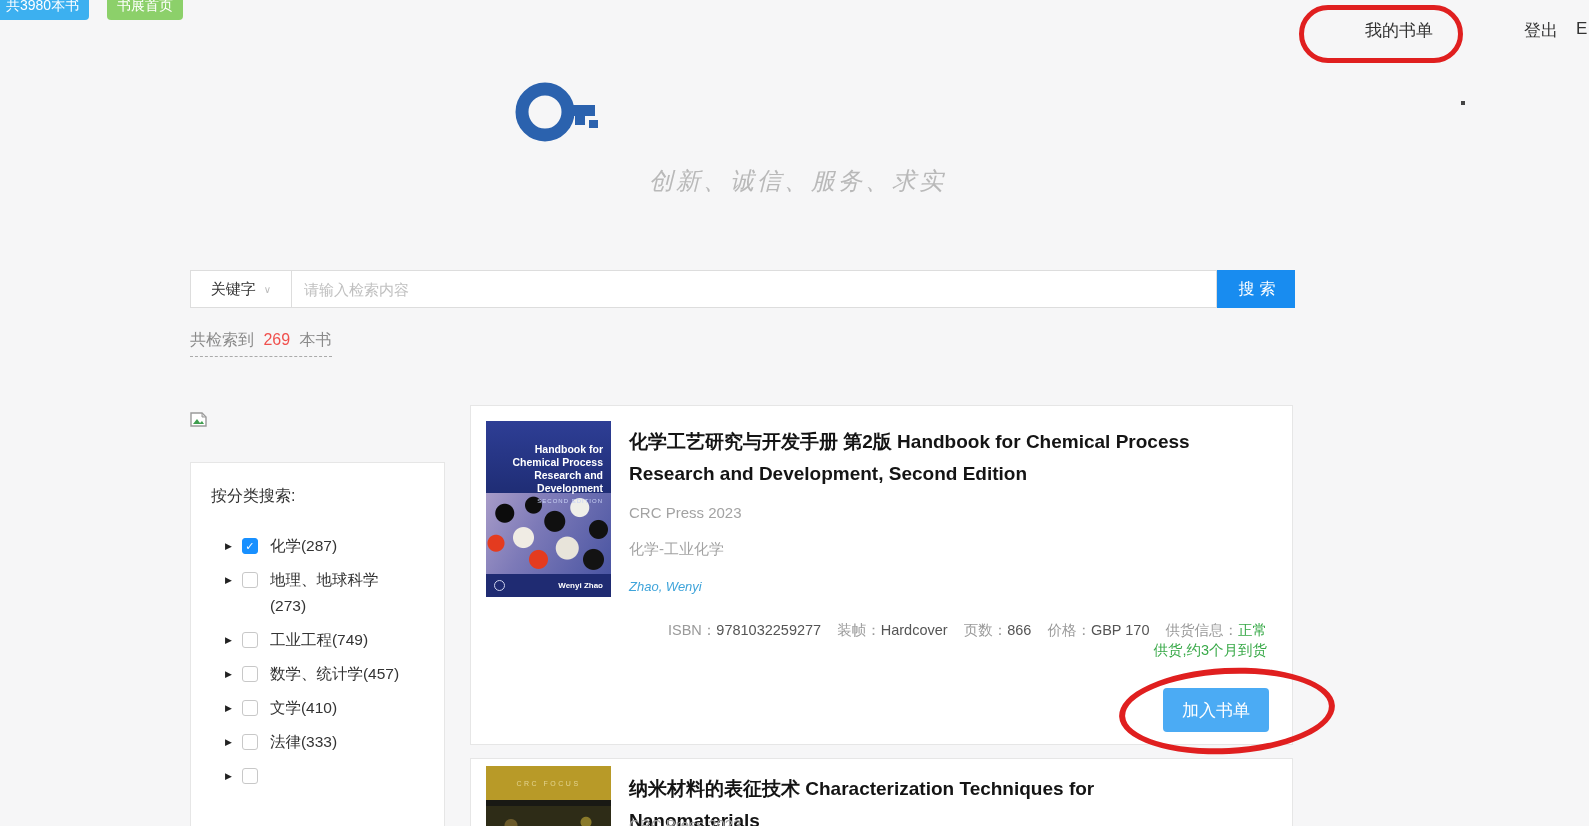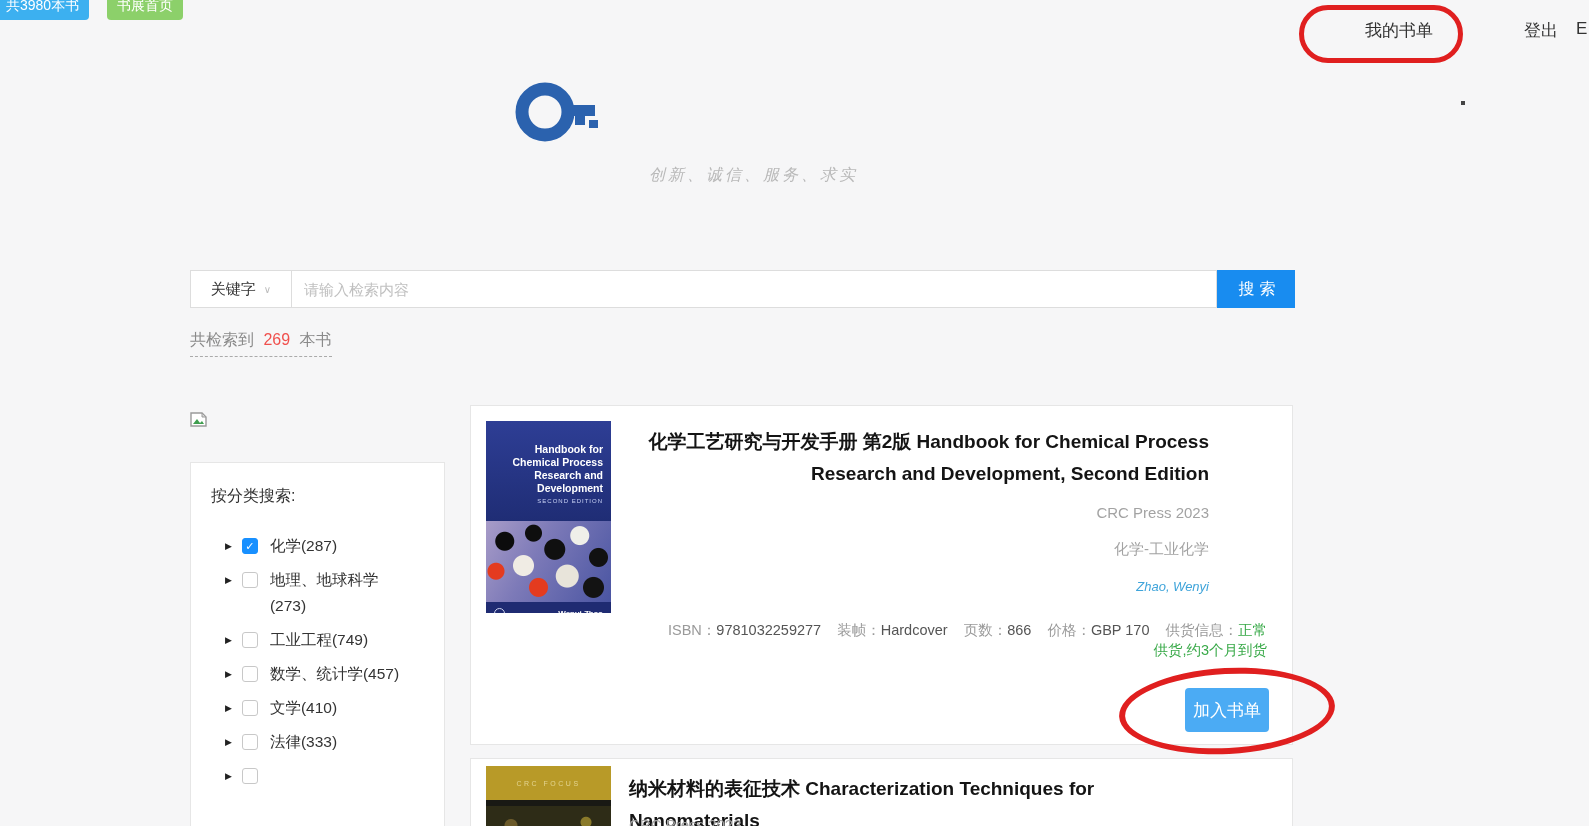--- a/index.html
+++ b/index.html
@@ -17,21 +17,21 @@
   .lang { left:1576px; }
   .annotation-top { position:absolute; left:1299px; top:5px; width:164px; height:58px;
                     border:5px solid var(--annotation,#e01f1f); border-radius:30px; }
   .stray-dot { position:absolute; left:1461px; top:101px; width:4px; height:4px; background:#444; }
 
   
   .logo-wrap { position:absolute; left:515px; top:76px; display:flex; align-items:center; }
   .logo-text { margin-left:26px; }
   .company-cn { font-size:28px; color:#3a3a3a; font-weight:500; letter-spacing:1px; }
   .company-en { font-size:12.5px; color:#555; margin-top:3px; }
-  .slogan { position:absolute; left:649px; top:165px; font-size:16px; font-style:italic;
+  .slogan { position:absolute; left:649px; top:165px; font-size:24px; font-style:italic;
             color:#b9b9b9; letter-spacing:3px; }
 
   
   .search-row { position:absolute; left:190px; top:270px; width:1105px; height:52px; display:flex; }
   .search-type { width:102px; height:38px; background:#fff; border:1px solid #ddd;
                  display:flex; align-items:center; justify-content:center; gap:8px;
                  font-size:15px; color:#333; cursor:pointer; }
   .search-type .chev { color:#bbb; font-size:10px; }
   .search-input { flex:1; height:38px; border:1px solid #ddd; border-left:none; padding:0 12px;
                   font-size:15px; color:#333; outline:none; }
@@ -56,21 +56,21 @@
   .cb.checked { background:var(--checkbox,#1890ff); border-color:var(--checkbox,#1890ff); }
   .cb.checked .tick { display:block; }
   .cat-label { font-size:15.5px; color:#333; line-height:26px; max-width:142px; }
 
   
   .card { position:absolute; left:470px; width:823px; background:#fff; border:1px solid #e6e6e6; }
   .card1 { top:405px; height:340px; }
   .card2 { top:758px; height:120px; }
 
   .cover1 { position:absolute; left:15px; top:15px; width:125px; height:192px; overflow:hidden; }
-  .cover1-top { height:100px; background:linear-gradient(180deg,#2e3e95,#1f2d75);
+  .cover1-top { height:72px; background:linear-gradient(180deg,#2e3e95,#1f2d75);
                 padding:22px 8px 0 10px; text-align:right; }
   .c1-title { font-size:10.5px; font-weight:bold; color:#fff; line-height:13px; }
   .c1-ed { font-size:6px; color:#c9d2f5; margin-top:3px; letter-spacing:1px; }
   .cover1-mid { height:81px;
     background:
       radial-gradient(circle at 15% 25%, #0c0c0c 0 9px, transparent 10px),
       radial-gradient(circle at 38% 15%, #0e0e0e 0 8px, transparent 9px),
       radial-gradient(circle at 8% 62%, #e43b1f 0 8px, transparent 9px),
       radial-gradient(circle at 30% 55%, #f0ece4 0 10px, transparent 11px),
       radial-gradient(circle at 55% 35%, #101010 0 10px, transparent 11px),
@@ -78,36 +78,36 @@
       radial-gradient(circle at 90% 45%, #111 0 9px, transparent 10px),
       radial-gradient(circle at 65% 68%, #e8e4da 0 11px, transparent 12px),
       radial-gradient(circle at 42% 82%, #e43b1f 0 9px, transparent 10px),
       radial-gradient(circle at 86% 82%, #131313 0 10px, transparent 11px),
       linear-gradient(120deg,#a89cc8 0%,#7d7ab8 40%,#4a55a2 100%); }
   .cover1-bot { height:23px; background:#1f2b72; display:flex; align-items:center;
                 justify-content:space-between; padding:0 8px; }
   .c1-logo { width:11px; height:11px; border:1.5px solid #cfd4ee; border-radius:50%; }
   .c1-author { font-size:8px; font-weight:bold; color:#fff; }
 
-  .b1-text { position:absolute; left:158px; top:20px;text-align:right; }
+  .b1-text { position:absolute; left:158px; top:20px; }
   .b-title { font-size:19px; font-weight:bold; color:#141414; line-height:32px; max-width:580px; }
   .b-sub { font-size:15px; color:#a3a3a3; }
   .b1-pub { margin-top:14px; }
   .b1-cat { margin-top:19px; }
   .b1-author { margin-top:20px; font-size:13px; font-style:italic; color:var(--link-blue,#3fa4da); cursor:pointer; }
 
   .specs { position:absolute; left:158px; right:25px; top:215px; text-align:right;
            font-size:14.5px; color:#555; }
   .specs .lab { color:#9a9a9a; }
   .specs .pair { margin-left:12px; }
   .specs .pair:first-child { margin-left:0; }
   .green { color:var(--supply-green,#38a948); }
   .supply2 { margin-top:1px; font-size:14.5px; }
 
-  .add-btn { position:absolute; right:23px; top:282px; width:84px; height:44px;
+  .add-btn { position:absolute; right:23px; top:282px; width:106px; height:44px;
              background:var(--btn-add,#4babf4); color:#fff; font-size:17px; border:none;
              border-radius:4px; cursor:pointer;margin-left:14px; }
   .annotation-btn { position:absolute; left:648px; top:262px; width:216px; height:86px;
                     border:6px solid var(--annotation,#e01f1f); border-radius:50%;
                     transform:rotate(-3deg); pointer-events:none; }
 
   .cover2 { position:absolute; left:15px; top:7px; width:125px; height:105px; overflow:hidden; }
   .cover2-band { height:34px; background:#b89a28; display:flex; align-items:center; justify-content:center; }
   .c2-label { font-size:7px; letter-spacing:2.5px; color:#e3d591; }
   .cover2-strip { height:6px; background:#191914; }

